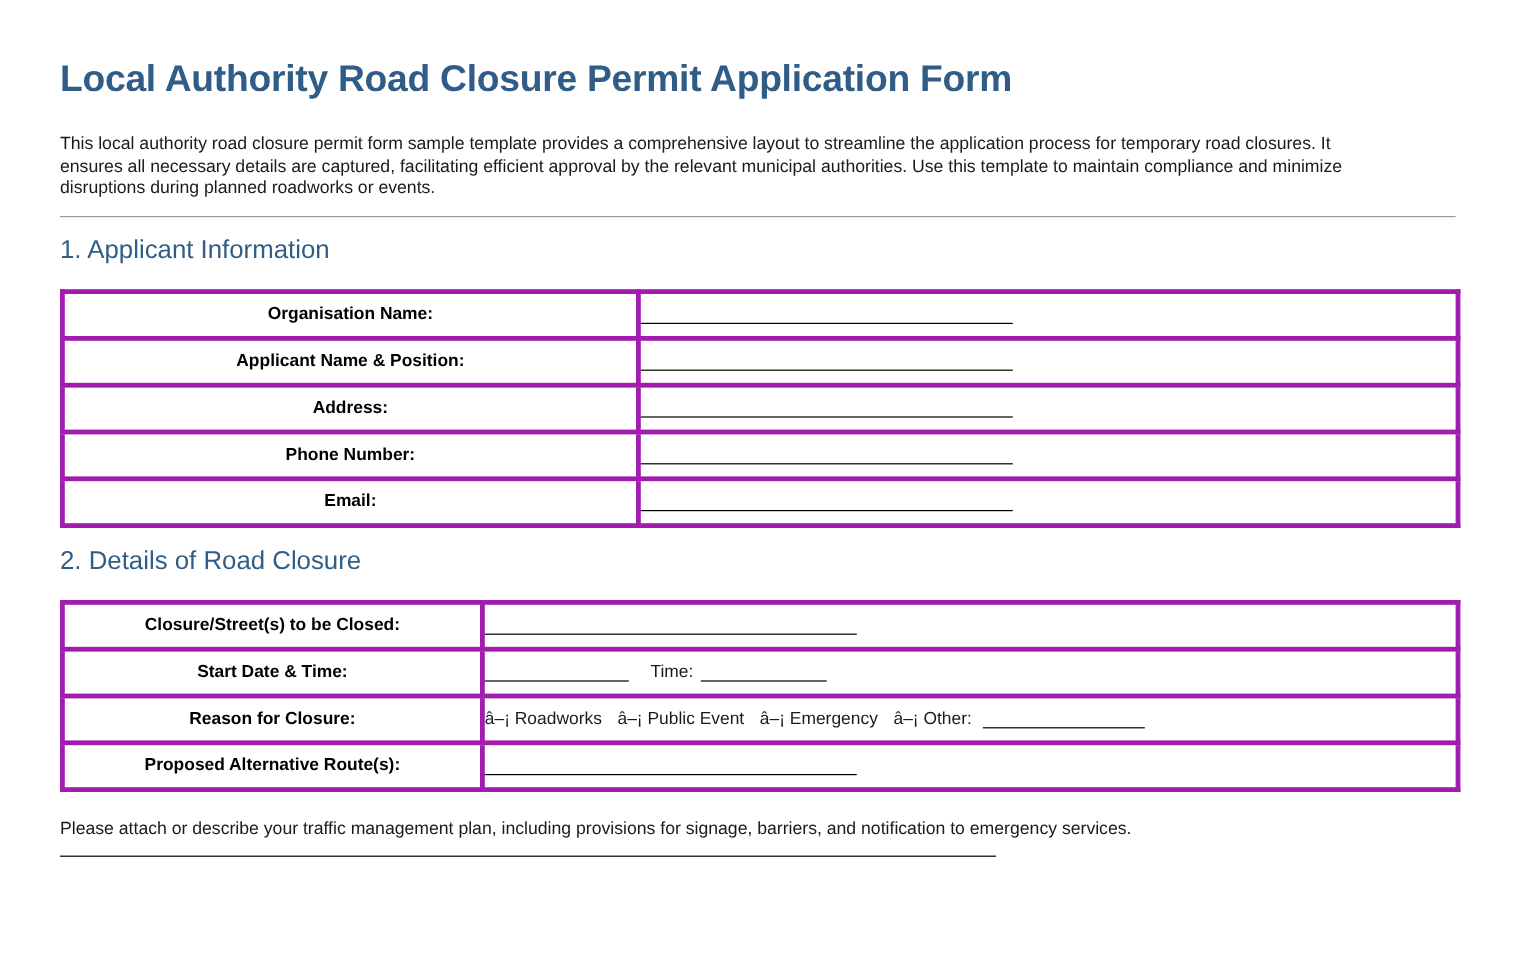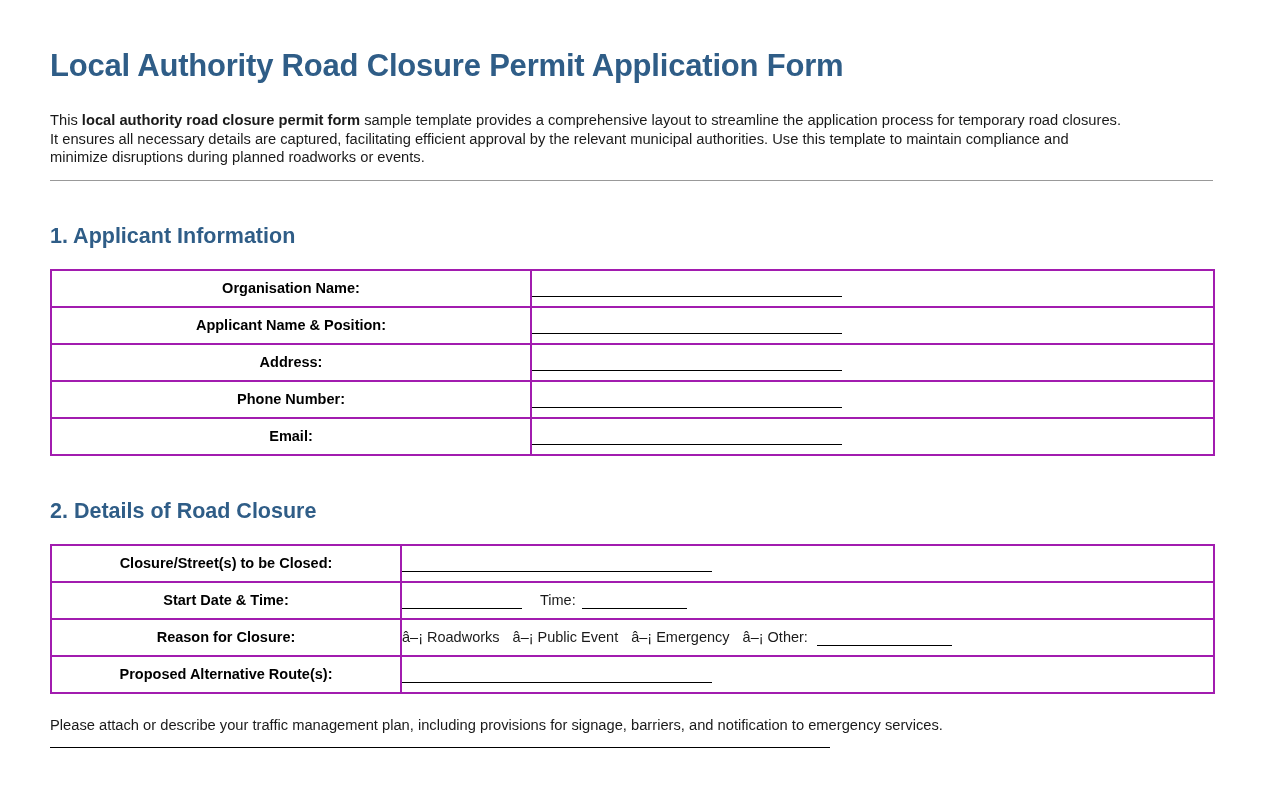--- a/index.html
+++ b/index.html
@@ -35,45 +35,45 @@
   .intro {
     margin: 0;
     padding-top: 25px;
     font-size: 14.7px;
     line-height: 18.5px;
     color: #1a1a1a;
     max-width: 1163px;
     text-align: left;
   }
   .intro b {
-    font-weight: bold;
+    font-weight: normal;
   }
   .divider {
     margin: 13px 0 0 0;
     border: 0;
     border-top: 1px solid #999999;
     width: 1163px;
   }
   .section-heading {
     margin: 0;
-    padding-top: 42px;
+    padding-top: 14px;
     font-size: 21.5px;
     line-height: 26px;
-    font-weight: bold;
+    font-weight: normal;
     color: #2f5d87;
   }
   table.form-table {
     margin-top: 20px;
     border-collapse: collapse;
     width: 1163px;
     table-layout: fixed;
     font-size: 14.5px;
   }
   table.form-table td {
-    border: 2px solid #a21caf;
+    border: 4px solid #a21caf;
     padding: 0;
     height: 35px;
     vertical-align: middle;
   }
   td.label-cell {
     text-align: center;
     font-weight: bold;
     color: #000000;
     padding: 0 8px;
   }

